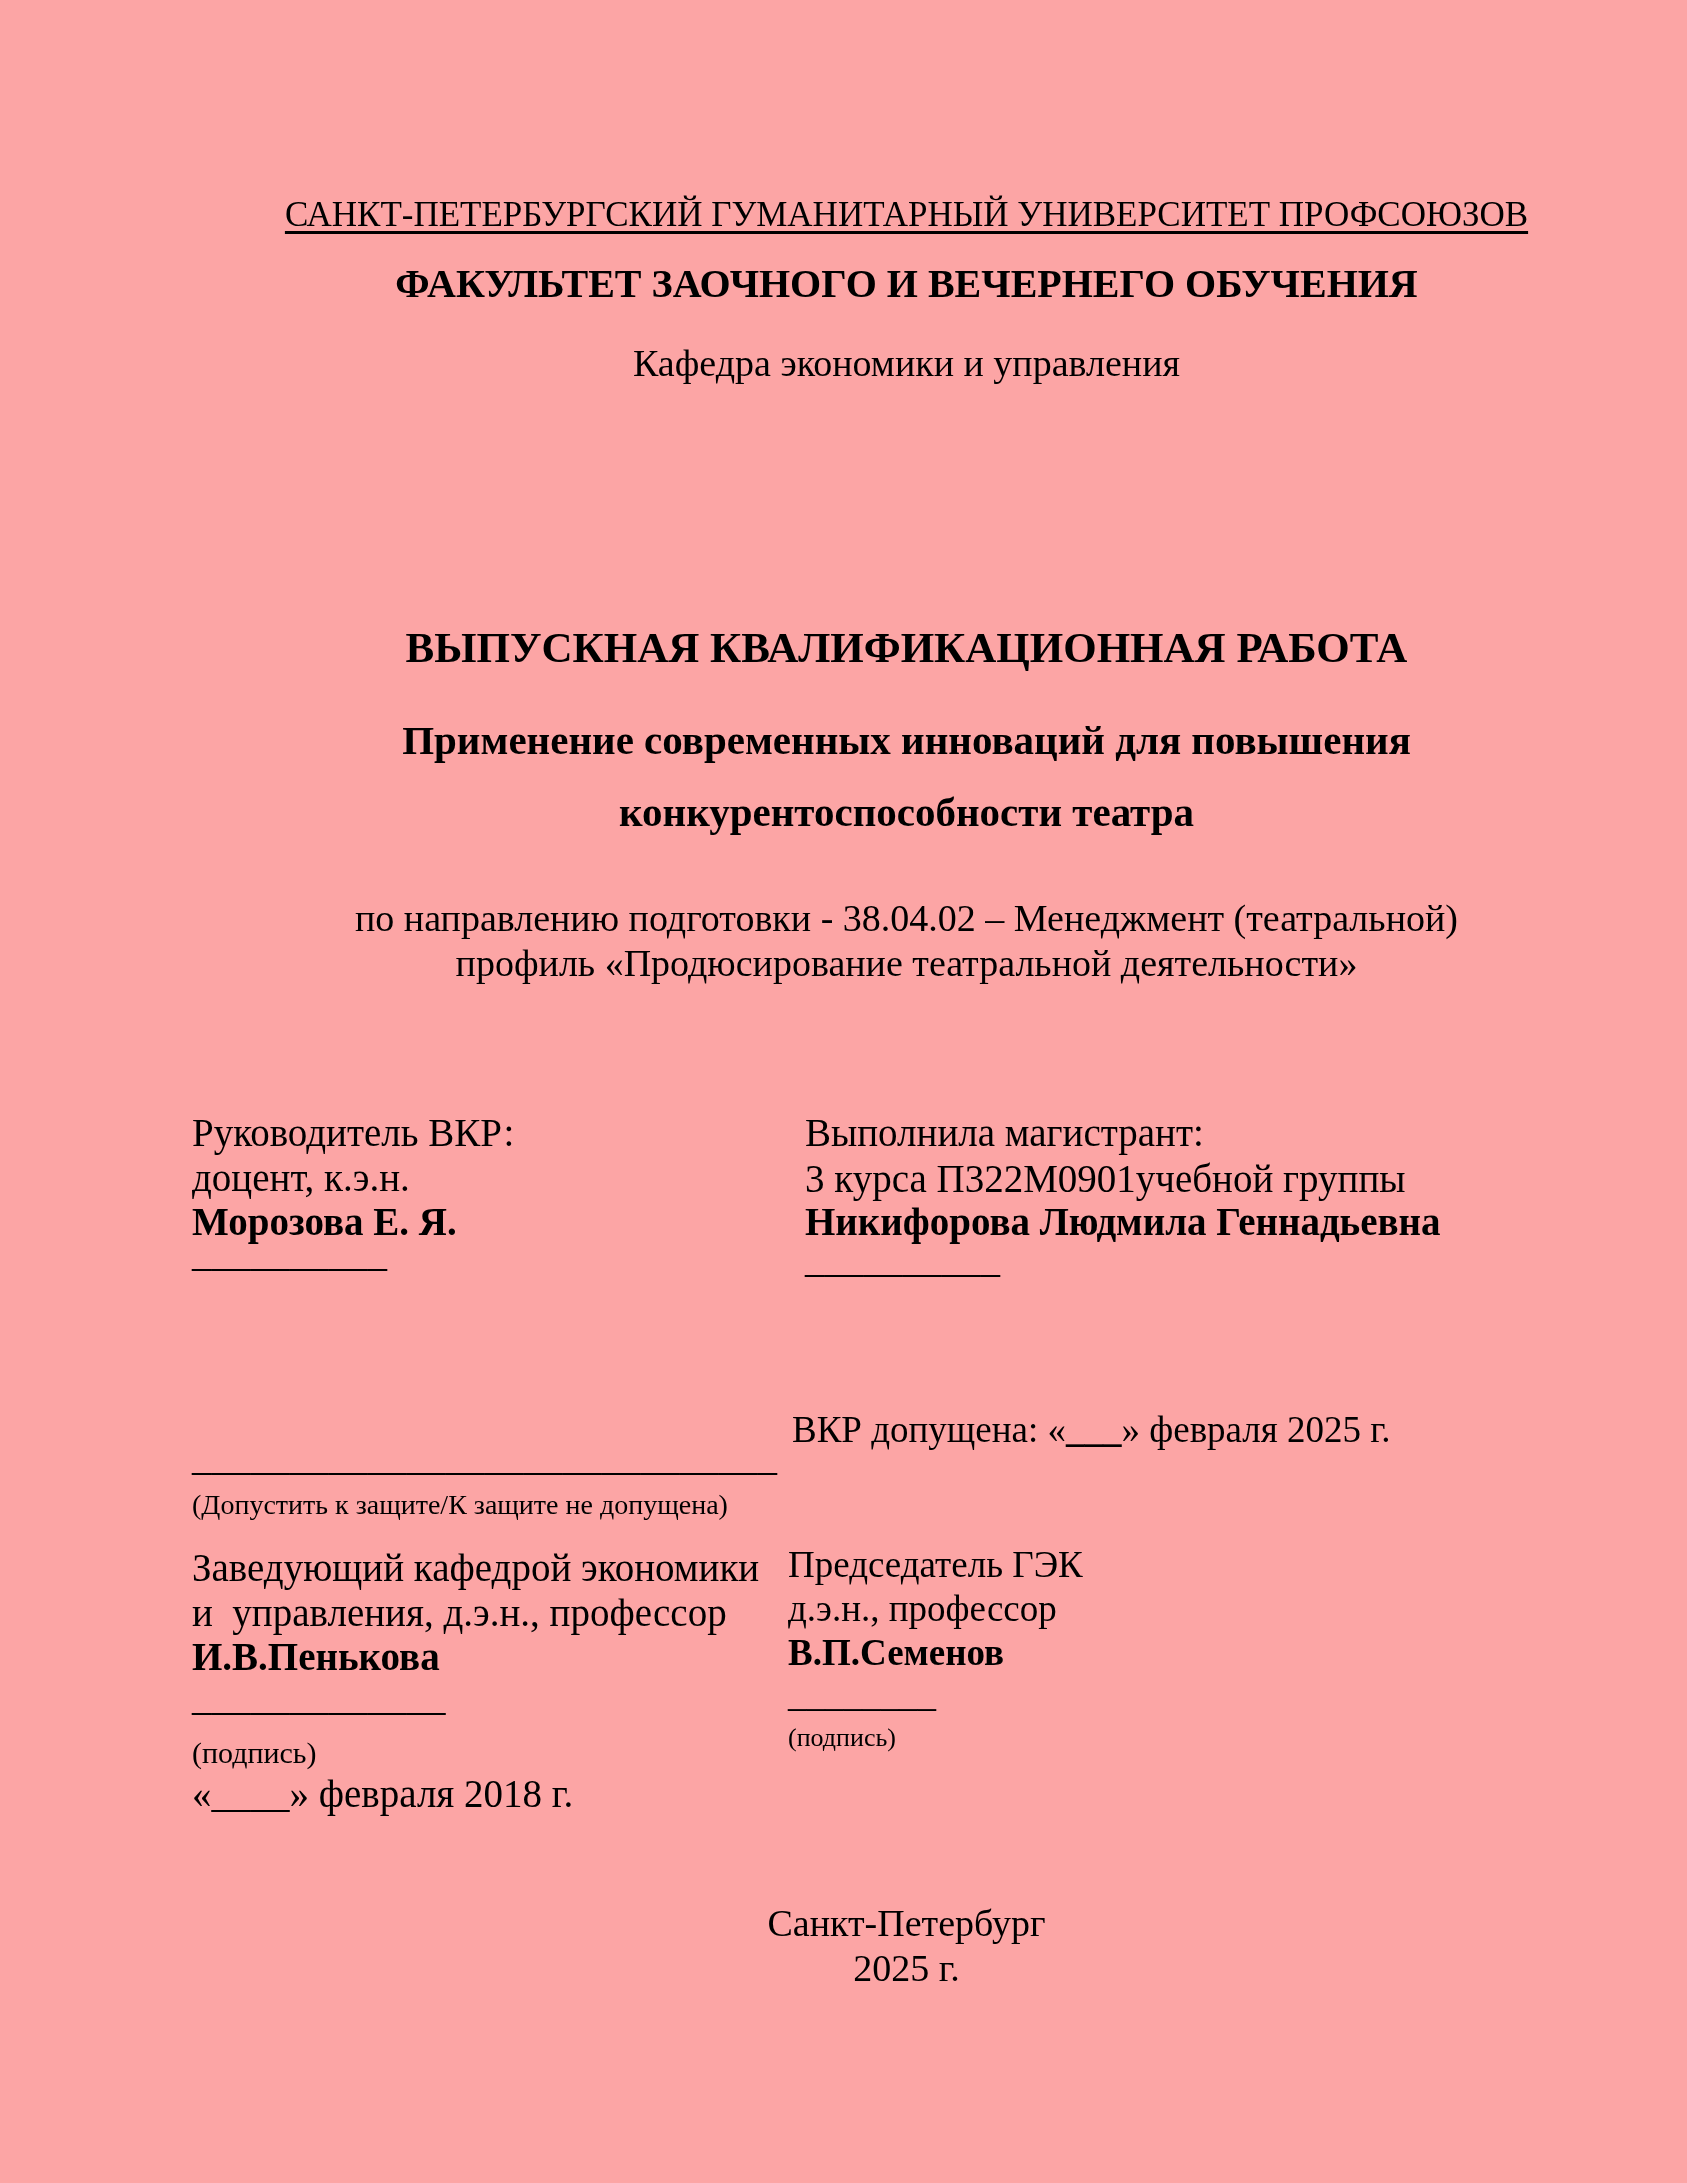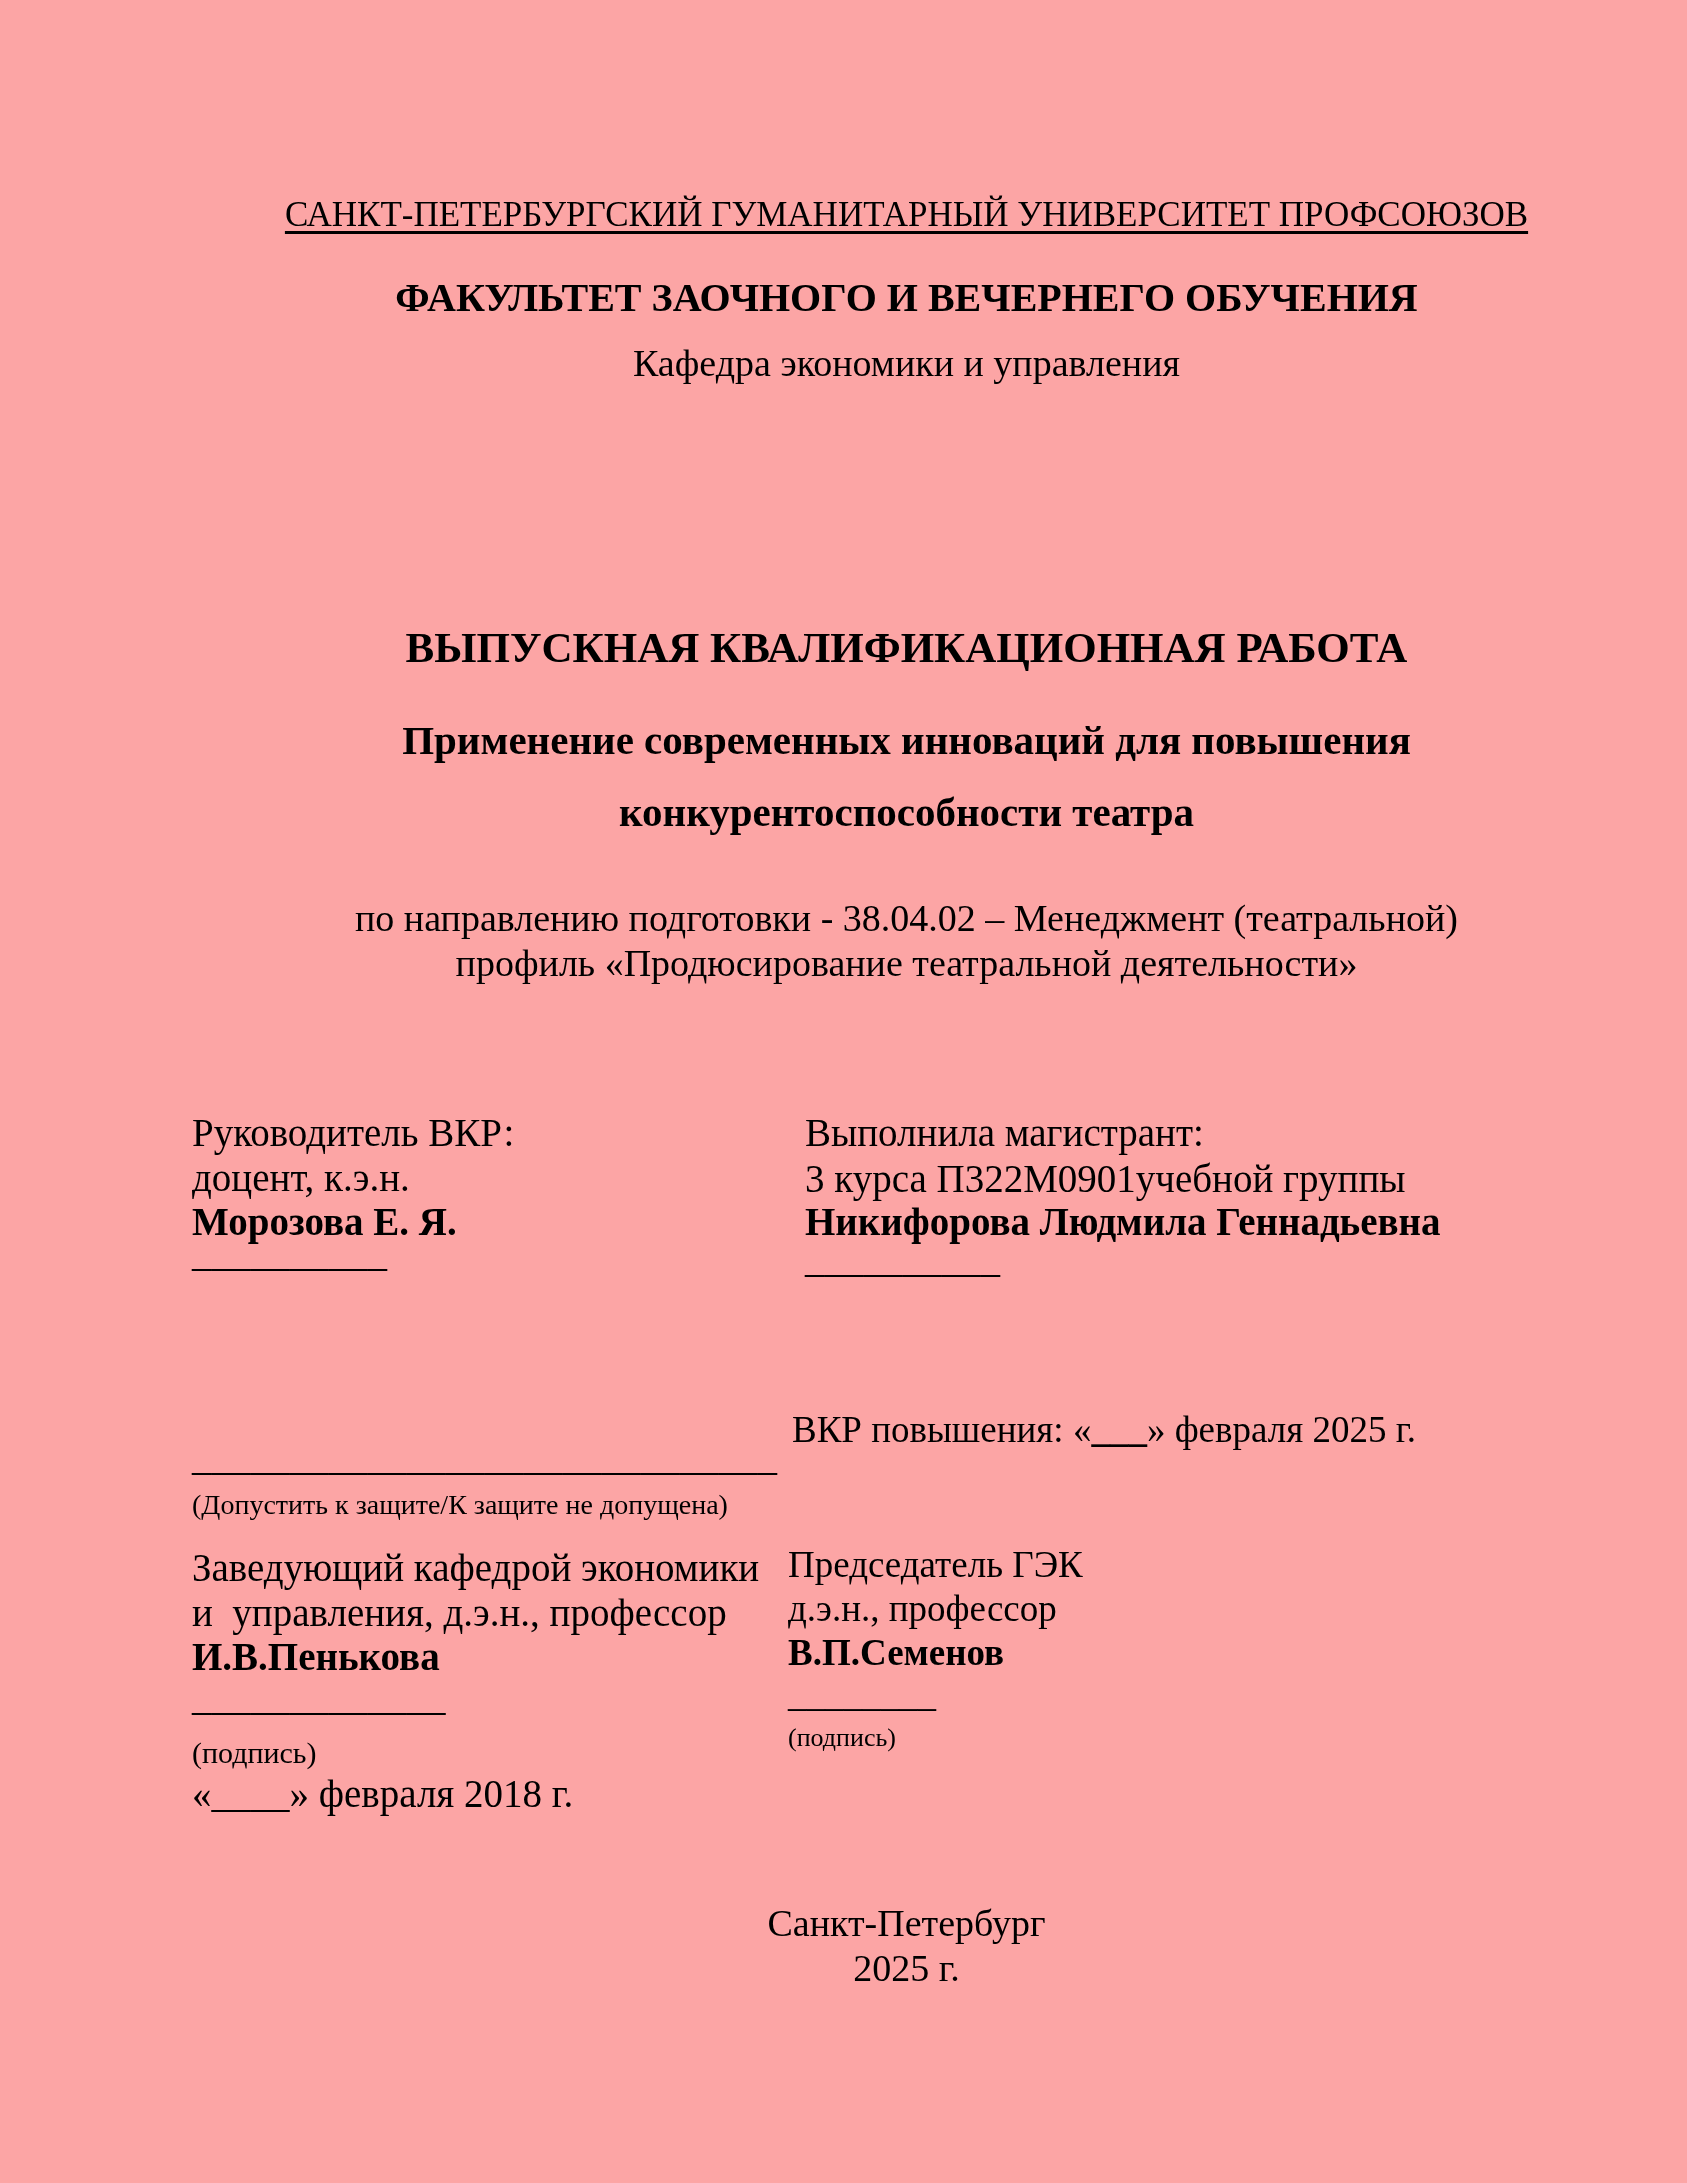--- a/index.html
+++ b/index.html
@@ -44,21 +44,21 @@
   .fs-sign-l { font-size: 30px; }
   .fs-sign-r { font-size: 26px; }
   .fs-foot   { font-size: 38px; }
 
   .col-l  { left: 192px; }
   .col-r  { left: 805px; }
   .col-r2 { left: 792px; }
   .col-r3 { left: 788px; }
 
   .t-univ  { top: 195px; }
-  .t-fac   { top: 275px; text-align: center; }
+  .t-fac   { top: 261px; text-align: center; }
   .t-dept  { top: 342px; }
   .t-work  { top: 623px; }
   .t-tit1  { top: 717px; }
   .t-tit2  { top: 789px; }
   .t-prog1 { top: 897px; }
   .t-prog2 { top: 942px; }
 
   .t-suprole { top: 1111px; }
   .t-supdeg  { top: 1156px; }
   .t-supname { top: 1200px; }
@@ -110,21 +110,21 @@
   <div class="abs col-l t-suprole fs-col">Руководитель ВКР:</div>
   <div class="abs col-l t-supdeg fs-col">доцент, к.э.н.</div>
   <div class="abs col-l t-supname fs-col b">Морозова Е. Я.</div>
   <div class="abs col-l t-supsig fs-col">__________</div>
 
   <div class="abs col-r t-sturole fs-col">Выполнила магистрант:</div>
   <div class="abs col-r t-stugrp fs-col">3 курса П322М0901учебной группы</div>
   <div class="abs col-r t-stuname fs-col b">Никифорова Людмила Геннадьевна</div>
   <div class="abs col-r t-stusig fs-col">__________</div>
 
-  <div class="abs col-r2 t-def1 fs-def"><span>ВКР повышения: «</span><span class="b">___</span><span>» февраля 2025 г.</span></div>
+  <div class="abs col-r2 t-def1 fs-def"><span>ВКР допущена: «</span><span class="b">___</span><span>» февраля 2025 г.</span></div>
 
   <div class="abs col-l t-admline fs-col">______________________________</div>
   <div class="abs col-l t-admcapt fs-capt">(Допустить к защите/К защите не допущена)</div>
 
   <div class="abs col-l t-head1 fs-col">Заведующий кафедрой экономики</div>
   <div class="abs col-l t-head2 fs-col pre">и  управления, д.э.н., профессор</div>
   <div class="abs col-l t-head3 fs-col b">И.В.Пенькова</div>
   <div class="abs col-l t-headsig fs-col">_____________</div>
   <div class="abs col-l t-headcapt fs-sign-l">(подпись)</div>
   <div class="abs col-l t-headdate fs-col">«____» февраля 2018 г.</div>

